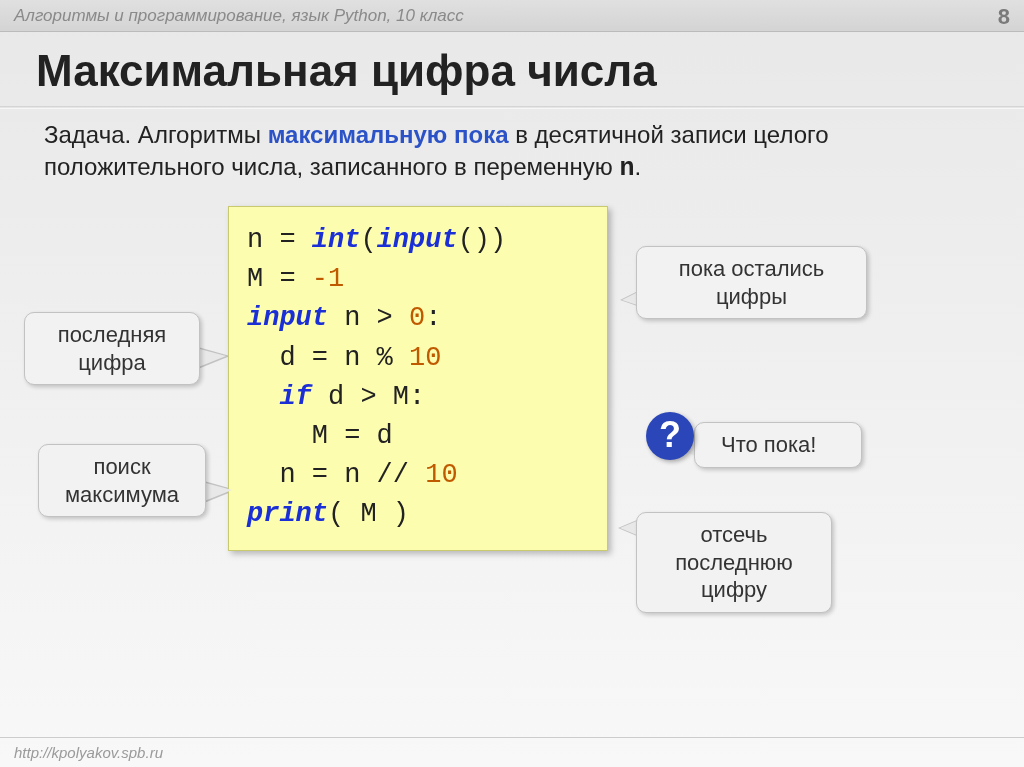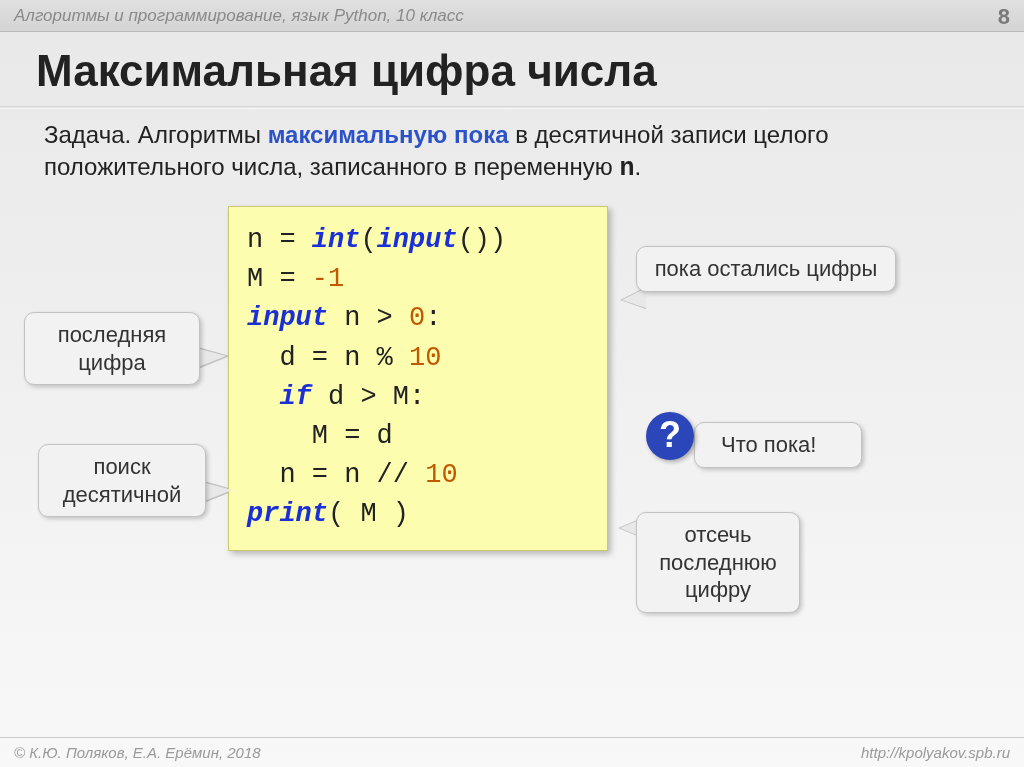--- a/index.html
+++ b/index.html
@@ -88,21 +88,21 @@
     color: #333;
     text-align: center;
     box-shadow: 2px 2px 4px rgba(0,0,0,0.2);
     line-height: 1.25;
   }
   .tail {
     position: absolute;
     width: 0; height: 0;
   }
   
-  #co1 { left: 636px; top: 56px; width: 260px; }
+  #co1 { left: 636px; top: 56px; width: 231px; }
   #co1t { left: 622px; top: 98px;
     border-top: 12px solid transparent;
     border-bottom: 8px solid transparent;
     border-right: 24px solid #e8e8e8;
   }
   #co1t2 { left: 620px; top: 97px;
     border-top: 13px solid transparent;
     border-bottom: 9px solid transparent;
     border-right: 26px solid #c2c2c2;
     z-index:-1;
@@ -130,21 +130,21 @@
     border-bottom: 13px solid transparent;
     border-left: 32px solid #c2c2c2;
     z-index:-1;
   }
   #co4 { left: 694px; top: 232px; width: 168px; padding-left: 26px; text-align:left;}
   #co4t { left: 676px; top: 248px;
     border-top: 10px solid transparent;
     border-bottom: 10px solid transparent;
     border-right: 24px solid #e8e8e8;
   }
-  #co5 { left: 636px; top: 322px; width: 164px; }
+  #co5 { left: 636px; top: 322px; width: 196px; }
   #co5t { left: 620px; top: 328px;
     border-top: 10px solid transparent;
     border-bottom: 10px solid transparent;
     border-right: 24px solid #e8e8e8;
   }
   #co5t2 { left: 618px; top: 327px;
     border-top: 11px solid transparent;
     border-bottom: 11px solid transparent;
     border-right: 26px solid #c2c2c2;
     z-index:-1;
@@ -206,28 +206,27 @@
   <div class="tail" id="co1t2"></div>
   <div class="tail" id="co1t"></div>
   <div class="callout" id="co1">пока остались цифры</div>
 
   <div class="tail" id="co2t2"></div>
   <div class="tail" id="co2t"></div>
   <div class="callout" id="co2">последняя цифра</div>
 
   <div class="tail" id="co3t2"></div>
   <div class="tail" id="co3t"></div>
-  <div class="callout" id="co3">поиск десятичной</div>
+  <div class="callout" id="co3">поиск максимума</div>
 
   <div class="tail" id="co4t"></div>
   <div class="callout" id="co4">Что пока!</div>
   <div class="qbadge">?</div>
 
   <div class="tail" id="co5t2"></div>
   <div class="tail" id="co5t"></div>
   <div class="callout" id="co5">отсечь последнюю цифру</div>
 
 </div>
 
 <div class="footer">
-  <span>© К.Ю. Поляков, Е.А. Ерёмин, 2018</span>
   <span>http://kpolyakov.spb.ru</span>
 </div>
 
 </body></html>

